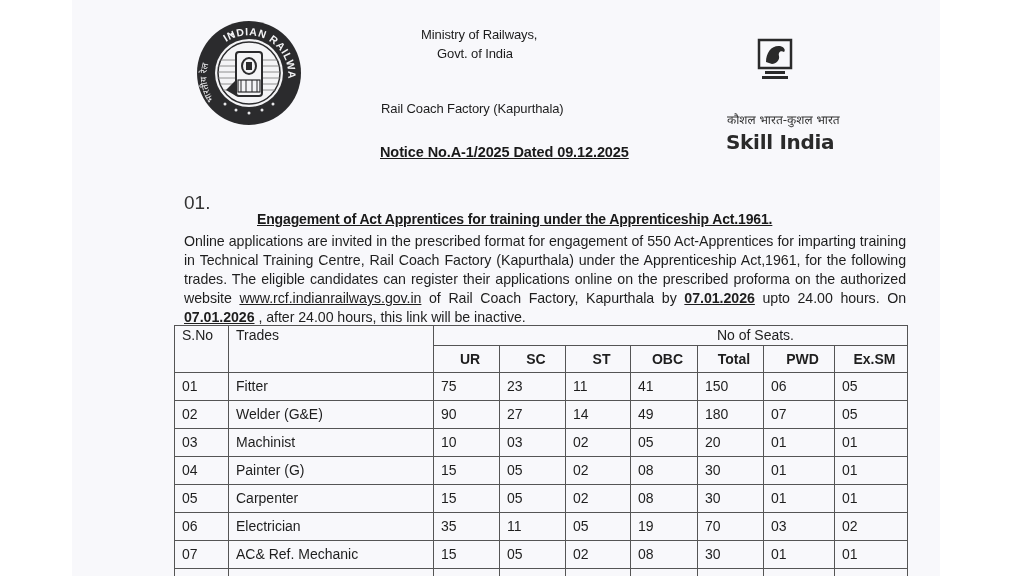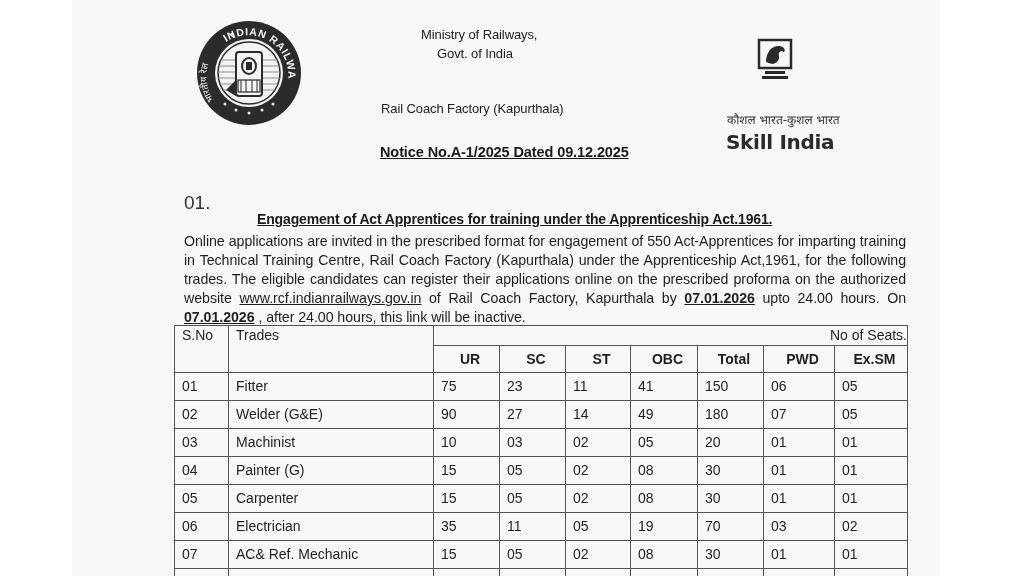--- a/index.html
+++ b/index.html
@@ -33,21 +33,21 @@
     border-collapse:collapse; font-size:14px; color:#1e1e1e;
     table-layout:fixed;
   }
   table.seats td, table.seats th {
     border:1.2px solid #555; padding:0 0 0 7px; text-align:left; vertical-align:top;
     height:27px; line-height:27px; font-weight:normal; white-space:nowrap; overflow:hidden;
   }
   table.seats th.b { font-weight:bold;text-align:center; }
   table.seats tr.h1 th { height:19px; line-height:19px; }
   table.seats tr.h2 th { height:26px; line-height:26px; }
-  table.seats th.span { text-align:right; padding-left:170px; }
+  table.seats th.span { text-align:center; padding-left:170px; }
 </style>
 </head>
 <body>
 
 <div class="page"></div>
 
 <svg class="logo-ir" viewBox="0 0 106 106">
   <circle cx="53" cy="53" r="52" fill="#2b2b2d"></circle>
   <circle cx="53" cy="53" r="34" fill="#f4f4f6"></circle>
   <circle cx="53" cy="53" r="31" fill="none" stroke="#2b2b2d" stroke-width="1.5"></circle>

